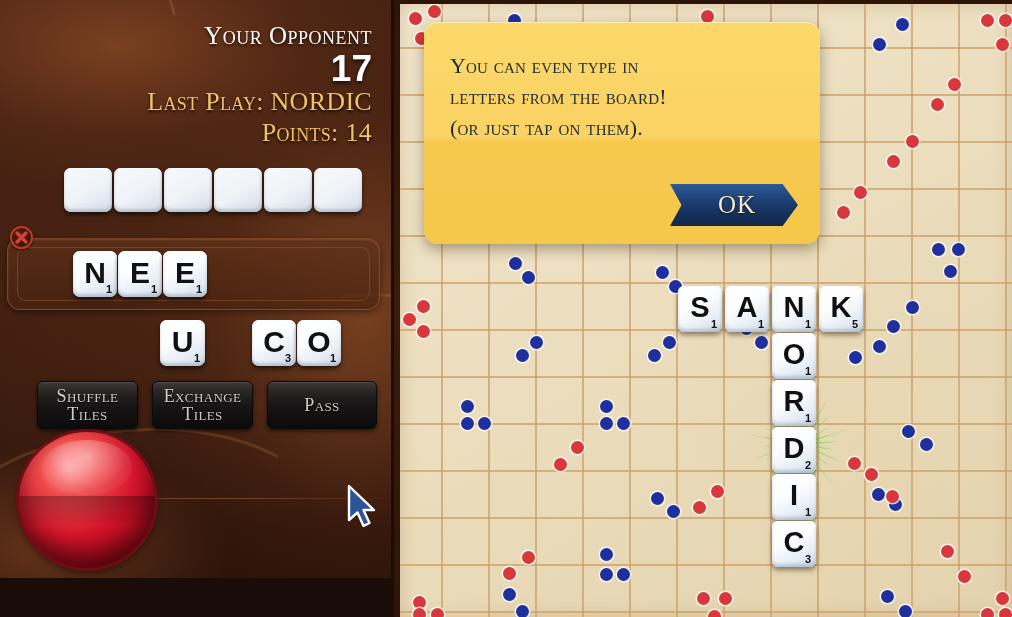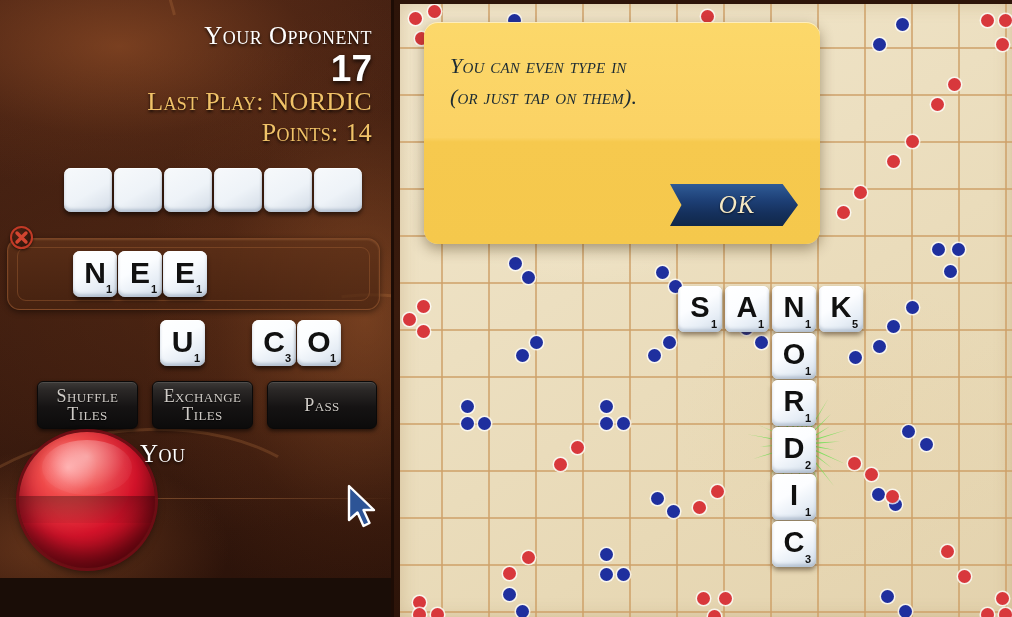--- a/index.html
+++ b/index.html
@@ -316,21 +316,20 @@
 
   
   #tooltip-dialog {
     position: absolute;
     left: 424px; top: 22px;
     width: 396px; height: 222px;
     border-radius: 14px;
     background: linear-gradient(180deg, #fcd86a 0%, #fbd264 52%, #f6c94e 54%, #f5c84c 100%);
     box-shadow: 0 5px 14px rgba(60,40,10,.42), inset 0 1px 0 rgba(255,255,255,.55);
     z-index: 40;
-    font-style: italic;
   }
   #dialog-text {
     position: absolute;
     left: 26px; top: 28px;
     width: 345px;
     font-variant: small-caps;
     font-size: 22px;
     color: #1c2b33;
     line-height: 1.42;
     letter-spacing: .2px;
@@ -442,21 +441,20 @@
         </div>
       </div>
       <div class="action-btn" id="btn-pass">
         <span>Pass</span>
       </div>
     </div>
 
     <div id="turn-indicator"></div>
 
     <div id="you-panel">
-      <div class="player-name">You</div>
     </div>
   </div>
 
   <div id="board-frame">
     <div id="board">
       <div id="grid-lines">
           <div class="gl-v" style="left: 41px;"></div>
           <div class="gl-v" style="left: 88px;"></div>
           <div class="gl-v" style="left: 135px;"></div>
           <div class="gl-v" style="left: 182px;"></div>
@@ -625,20 +623,21 @@
             <span class="letter">C</span>
             <span class="pts">3</span>
           </div>
         </div>
     </div>
   </div>
 
   <div id="tooltip-dialog">
     <div id="dialog-text">
       <div>You can even type in</div>
+      <div>letters from the board!</div>
       <div>(or just tap on them).</div>
     </div>
     <div id="ok-button">
       <span id="ok-button-label">OK</span>
     </div>
   </div>
 
   <div id="mouse-cursor" style="left: 346px; top: 484px;">
     <svg width="34" height="46" viewBox="0 0 34 46" aria-hidden="true">
       <path d="M3 2 L3 36 L11.5 28.5 L17.5 42 L23.5 39 L17.5 26 L28 26 Z" fill="#2d5496" stroke="#ffffff" stroke-width="2.4" stroke-linejoin="round"></path>

